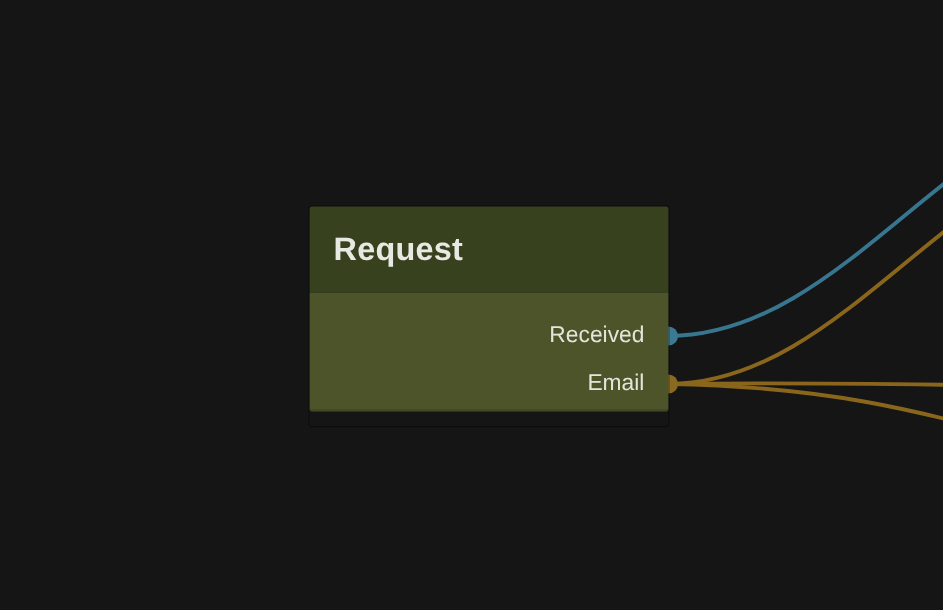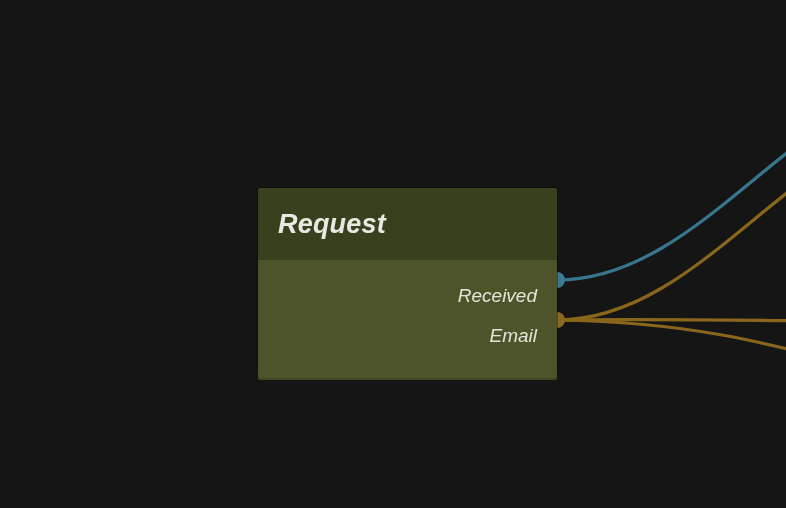--- a/index.html
+++ b/index.html
@@ -25,44 +25,43 @@
     fill: none;
     stroke-width: 3.2;
     stroke-linecap: round;
   }
   .port-dot {
     stroke: none;
   }
   .node {
     position: absolute;
     left: 258px;
-    top: 188px;
+    top: 172px;
     width: 299px;
     height: 183px;
     border-radius: 2px;
     box-shadow: 0 0 0 1px rgba(0,0,0,0.35);
-    font-style: italic;
   }
   .node-header {
     height: 72px;
     display: flex;
     align-items: center;
     padding-left: 20px;
     box-sizing: border-box;
     border-radius: 2px 2px 0 0;
   }
   .node-title {
     font-size: 27px;
     font-weight: 600;
     letter-spacing: 0.2px;
     color: #e8e9e2;
   }
   .node-body {
     position: relative;
-    height: 120px;
+    height: 99px;
     border-radius: 0 0 2px 2px;
     box-shadow: inset 0 -2px 0 rgba(0,0,0,0.15);
   }
   .output-row {
     position: absolute;
     right: 20px;
     height: 28px;
     line-height: 28px;
     font-size: 19px;
     color: #e3e5db;

